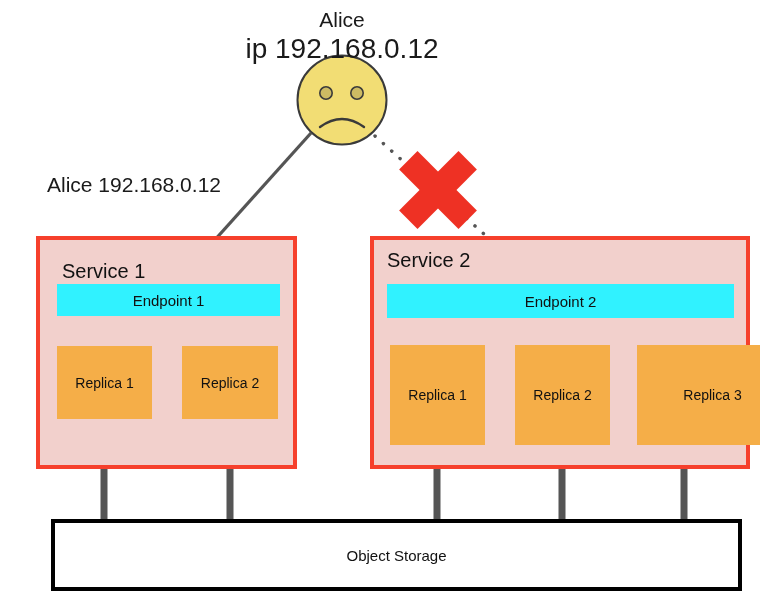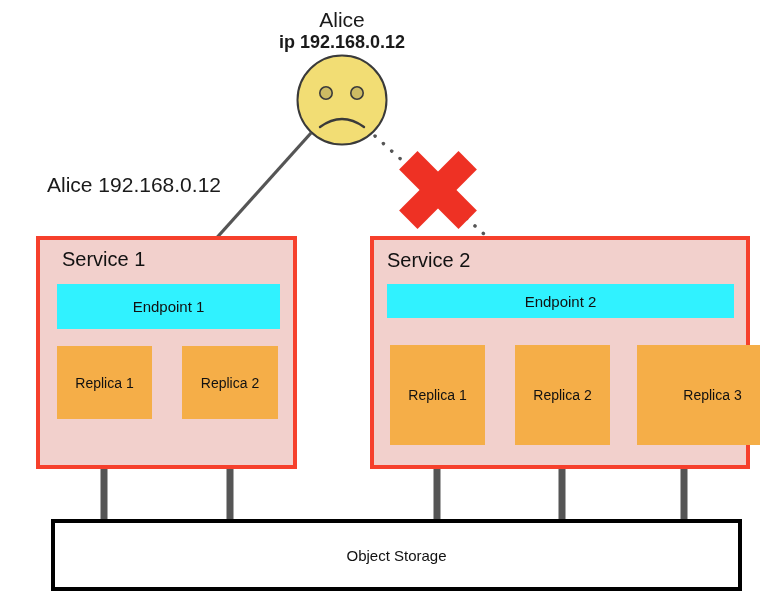--- a/index.html
+++ b/index.html
@@ -37,22 +37,21 @@
     top: 8px;
     width: 220px;
     text-align: center;
     font-size: 21px;
   }
   .actor-ip {
     left: 232px;
     top: 32px;
     width: 220px;
     text-align: center;
-    font-size: 18px;
-    font-weight: bold;
+    font-size: 28px;
   }
   .note-allow {
     left: 14px;
     top: 173px;
     width: 240px;
     text-align: center;
     font-size: 21px;
   }
   .note-deny {
     left: 500px;
@@ -71,34 +70,34 @@
     box-sizing: border-box;
   }
   #service-1-box { left: 36px;  top: 236px; width: 261px; height: 233px; }
   #service-2-box { left: 370px; top: 236px; width: 380px; height: 233px; }
 
   .service-title {
     position: absolute;
     font-size: 20px;
     color: #111;
   }
-  #service-1-title { left: 62px;  top: 248px; }
+  #service-1-title { left: 62px;  top: 260px; }
   #service-2-title { left: 387px; top: 249px; }
 
   
   .endpoint {
     position: absolute;
     background: #30F2FF;
     color: #111;
     font-size: 15px;
     display: flex;
     align-items: center;
     justify-content: center;
   }
-  #endpoint-1 { left: 57px;  top: 284px; width: 223px; height: 45px; }
+  #endpoint-1 { left: 57px;  top: 284px; width: 223px; height: 32px; }
   #endpoint-2 { left: 387px; top: 284px; width: 347px; height: 34px; }
 
   
   .replica {
     position: absolute;
     background: #F5AE48;
     color: #111;
     font-size: 14px;
     display: flex;
     align-items: center;

